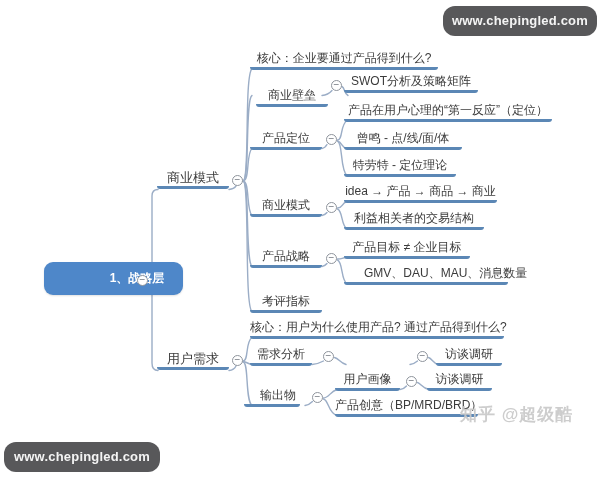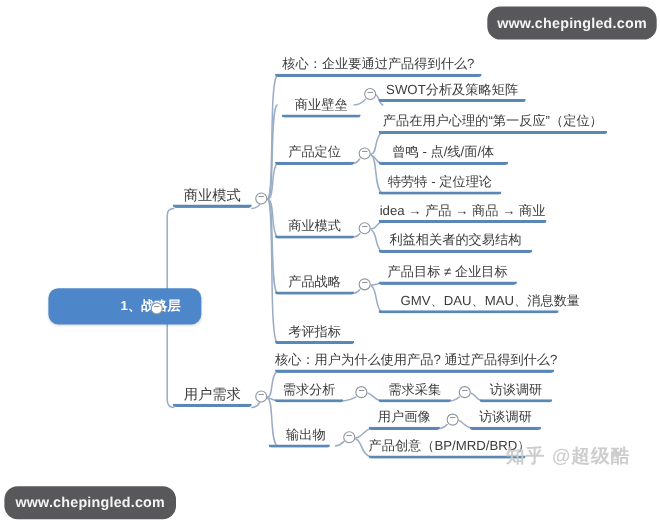--- a/index.html
+++ b/index.html
@@ -107,21 +107,20 @@
   <div class="ln" style="left:250px;top:198px;width:72px;">商业模式</div>
   <div class="ln" style="left:344px;top:184px;width:153px;">idea → 产品 → 商品 → 商业</div>
   <div class="ln" style="left:344px;top:211px;width:140px;">利益相关者的交易结构</div>
   <div class="ln" style="left:250px;top:249px;width:72px;">产品战略</div>
   <div class="ln" style="left:344px;top:240px;width:126px;">产品目标 ≠ 企业目标</div>
   <div class="ln" style="left:344px;top:266px;width:164px;padding-left:20px;">GMV、DAU、MAU、消息数量</div>
   <div class="ln" style="left:250px;top:294px;width:72px;">考评指标</div>
 
   <div class="ln" style="left:250px;top:347px;width:62px;">需求分析</div>
   <div class="ln" style="left:250px;top:320px;width:254px;">核心：用户为什么使用产品? 通过产品得到什么?</div>
-  <div class="ln" style="left:344px;top:347px;width:66px;">需求采集</div>
   <div class="ln" style="left:436px;top:347px;width:66px;">访谈调研</div>
   <div class="ln" style="left:244px;top:388px;width:56px;padding-left:12px;">输出物</div>
   <div class="ln" style="left:335px;top:372px;width:65px;">用户画像</div>
   <div class="ln" style="left:427px;top:372px;width:65px;">访谈调研</div>
   <div class="ln" style="left:335px;top:398px;width:143px;">产品创意（BP/MRD/BRD）</div>
 
   <div class="minus" style="left:137px;top:275px;">−</div>
   <div class="minus" style="left:232px;top:175px;">−</div>
   <div class="minus" style="left:331px;top:80px;">−</div>
   <div class="minus" style="left:326px;top:134px;">−</div>

